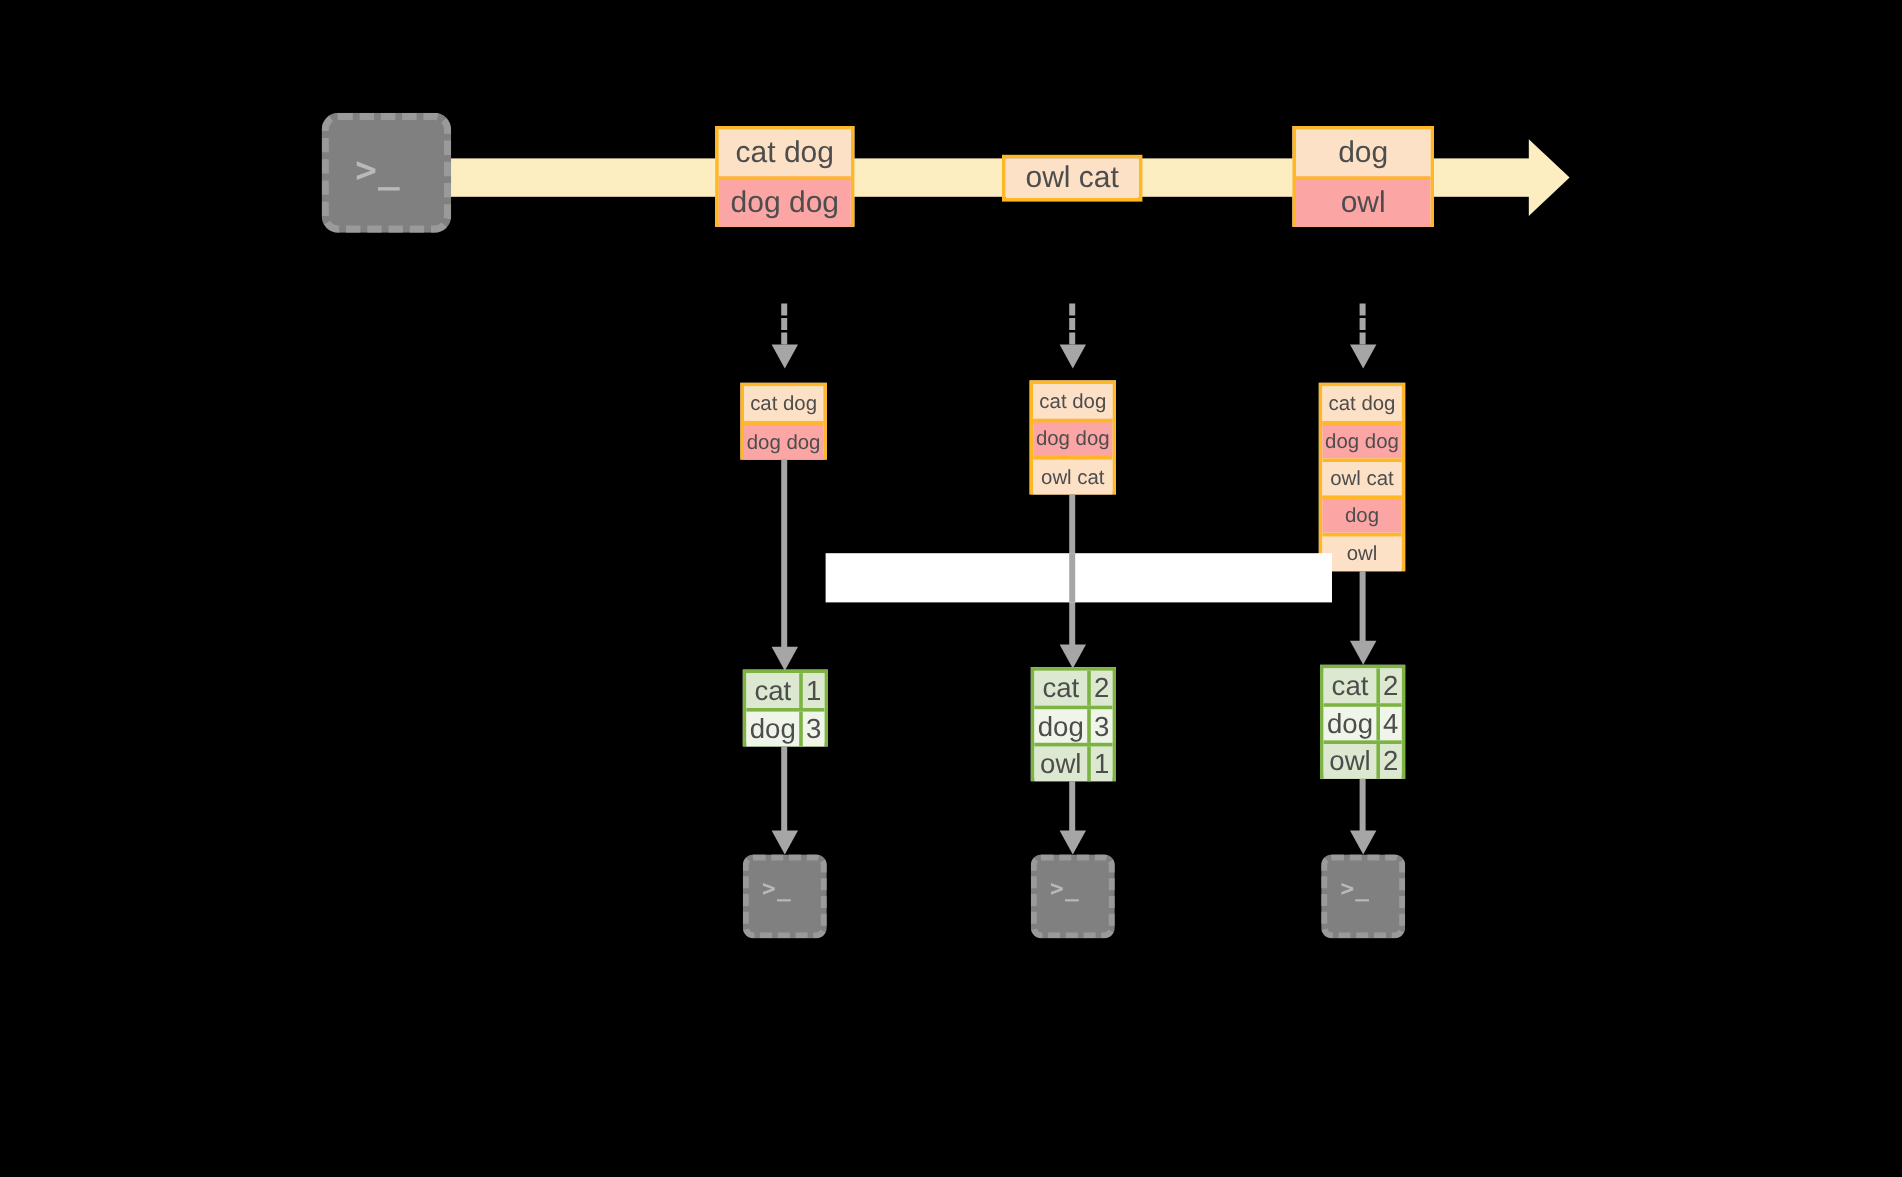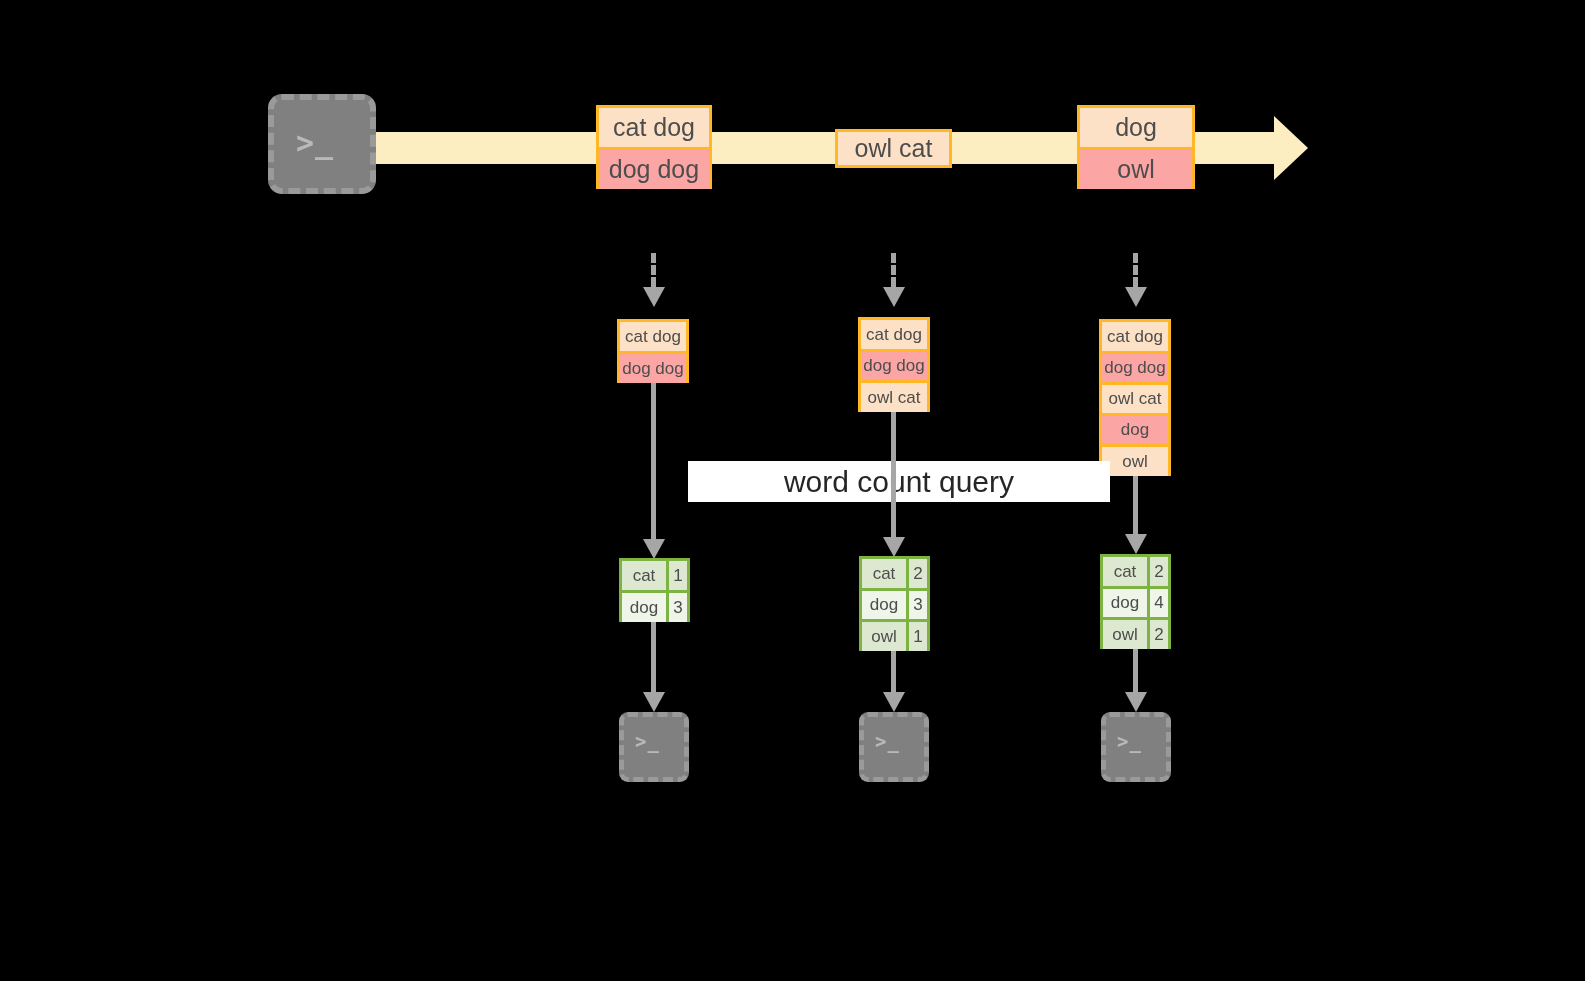--- a/index.html
+++ b/index.html
@@ -77,21 +77,21 @@
   .gbox {
     position: absolute;
     border: 3px solid #7CB342;
     box-sizing: border-box;
     background: #EFF5E9;
   }
   .gbox .grow {
     display: flex;
     box-sizing: border-box;
     border-top: 3px solid #7CB342;
-    font-size: 17px;
+    font-size: 23px;
     color: #4d4d4d;
   }
   .gbox .grow:first-child { border-top: none; }
   .gbox .grow.dark  { background: #DCE8CF; }
   .gbox .grow.light { background: #EFF5E9; }
   .gbox .gcell {
     display: flex;
     align-items: center;
     justify-content: center;
     box-sizing: border-box;
@@ -255,17 +255,16 @@
   </div>
 
   <div class="vline" style="left:1133px; top:649px; height:45px;"></div>
   <div class="vhead" style="left:1125px; top:692px;"></div>
 
   <div class="term small" style="left:1101px; top:712px; width:70px; height:70px;">
     <span class="glyph" style="left:11px; top:15px; font-size:19px;">&gt;_</span>
   </div>
 
   <div class="qband" style="left:688px; top:461px; width:422px; height:41px;"></div>
-  <div class="qlabel" style="left:688px; top:461px; width:422px; height:41px;">word count query</div>
 
   <div class="vline" style="left:891px; top:461px; height:41px;"></div>
 
 </div>
 
 </body></html>

